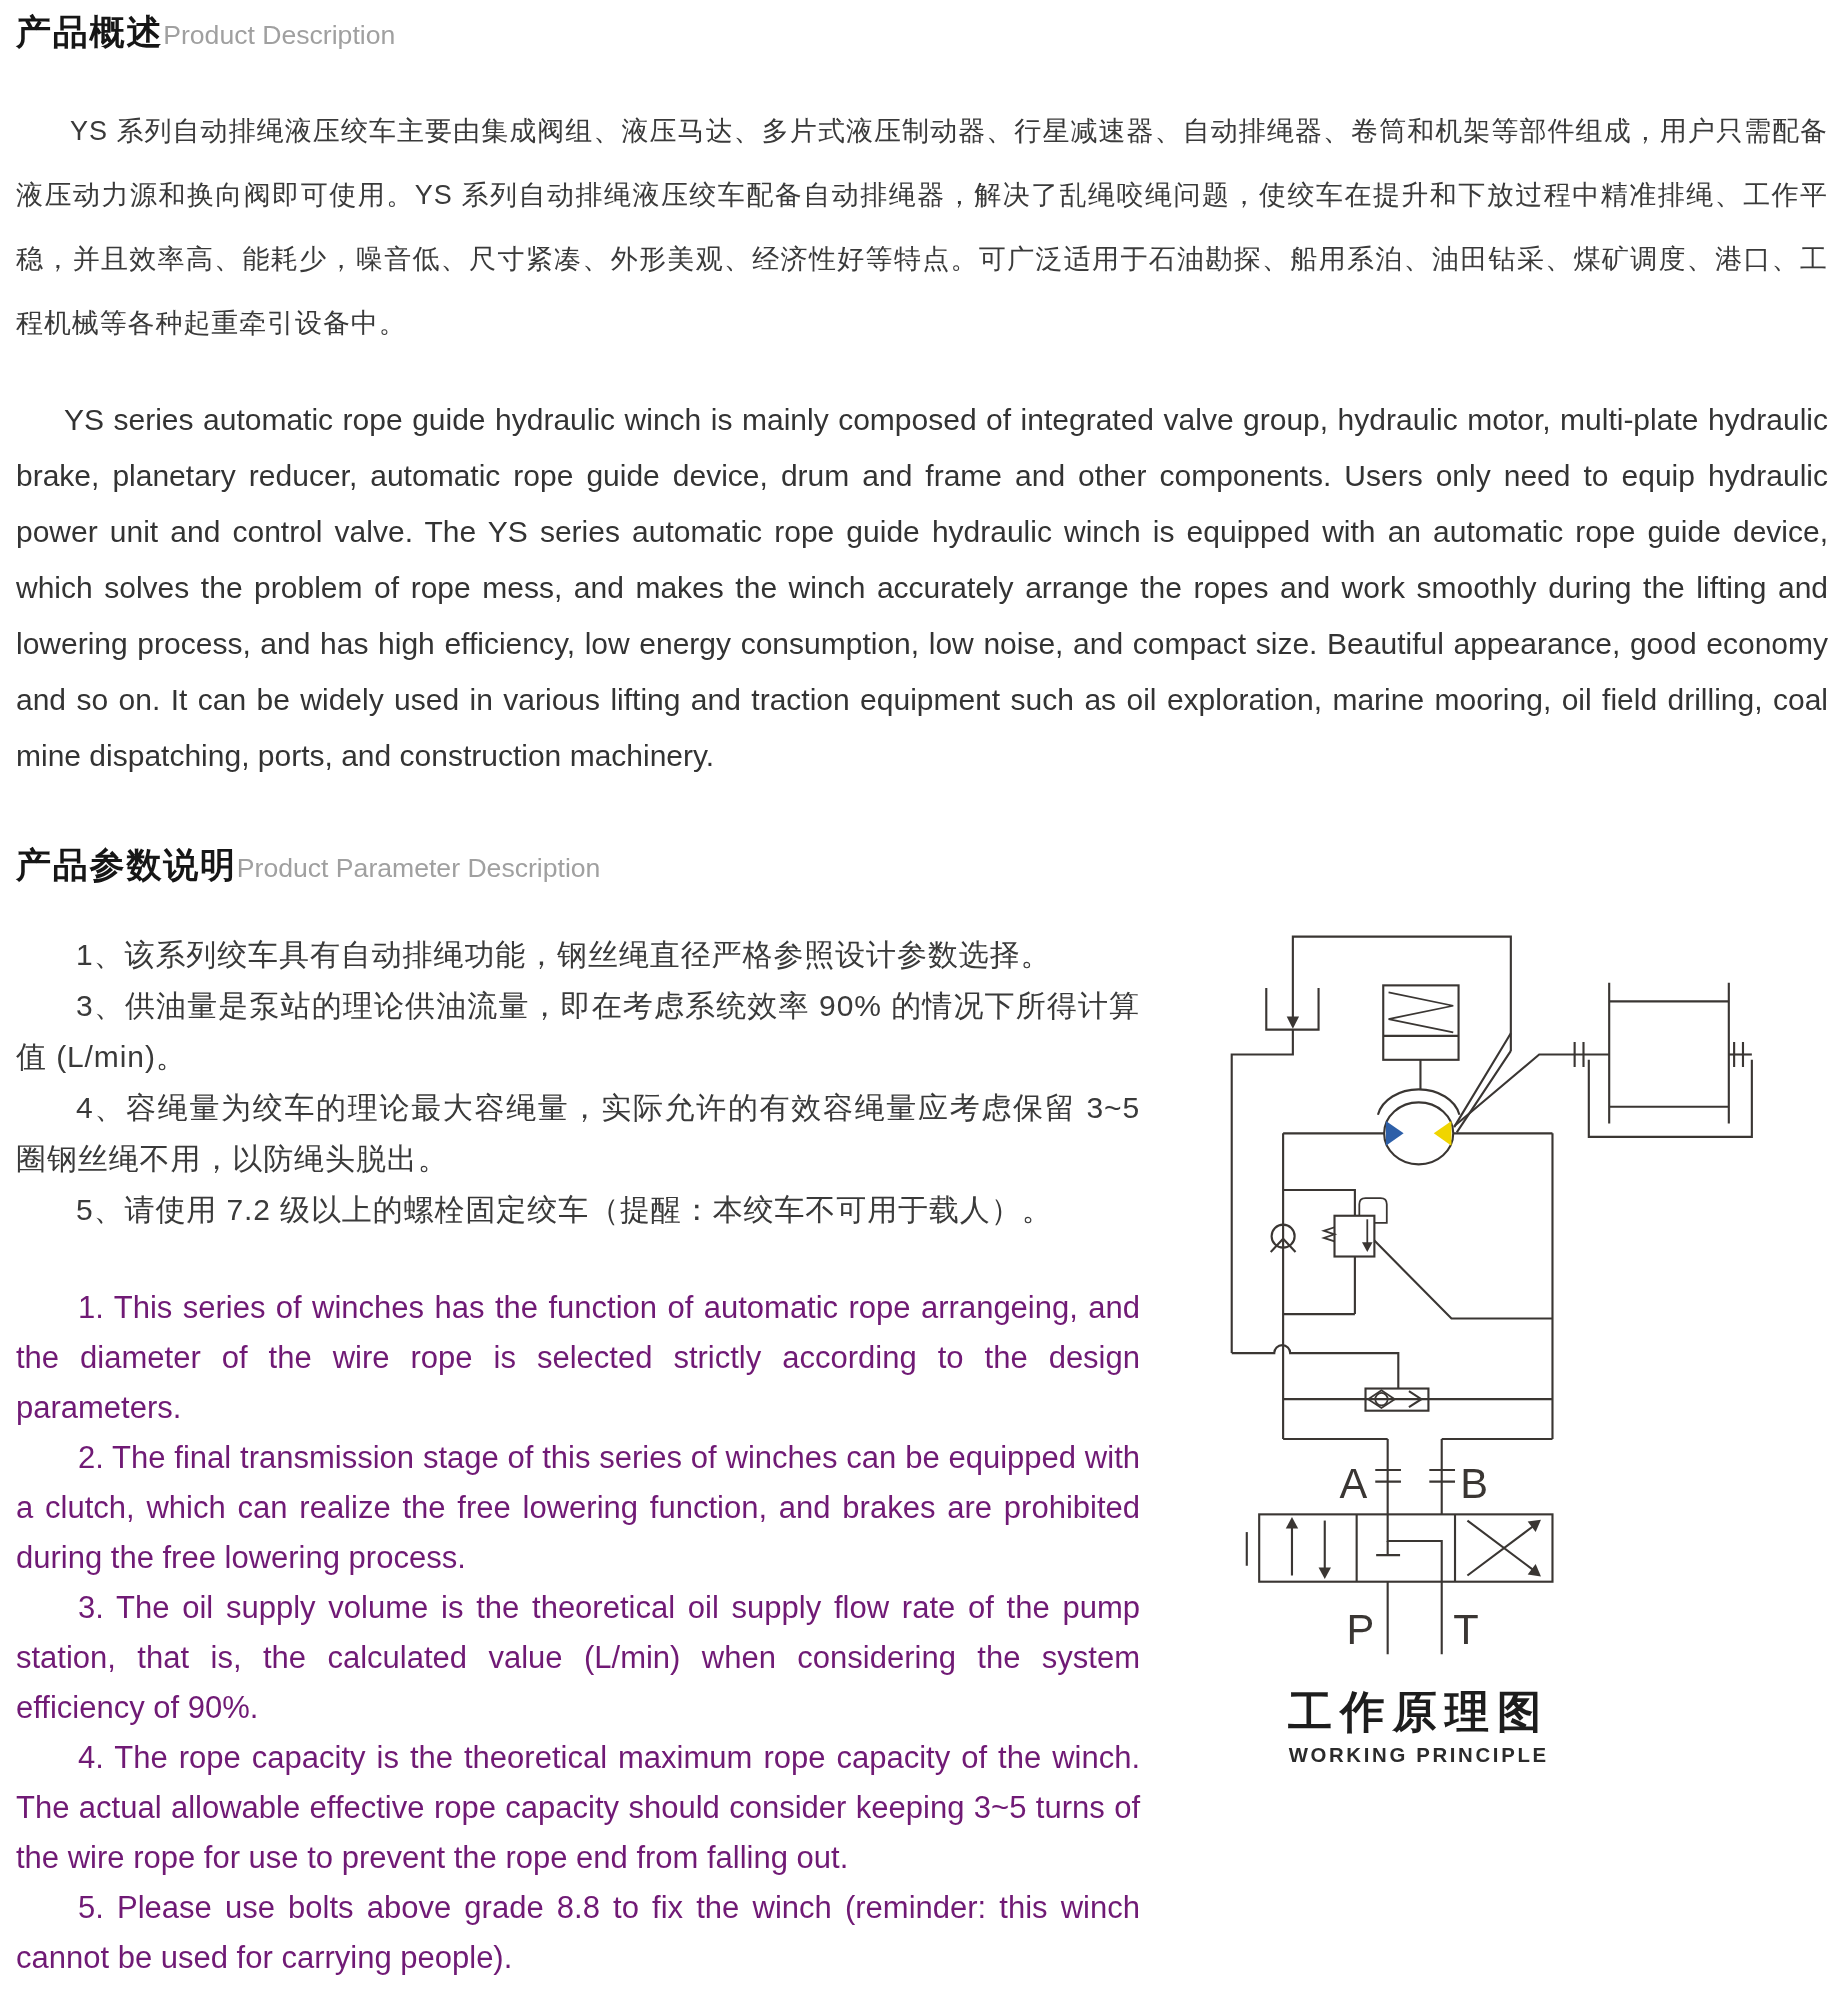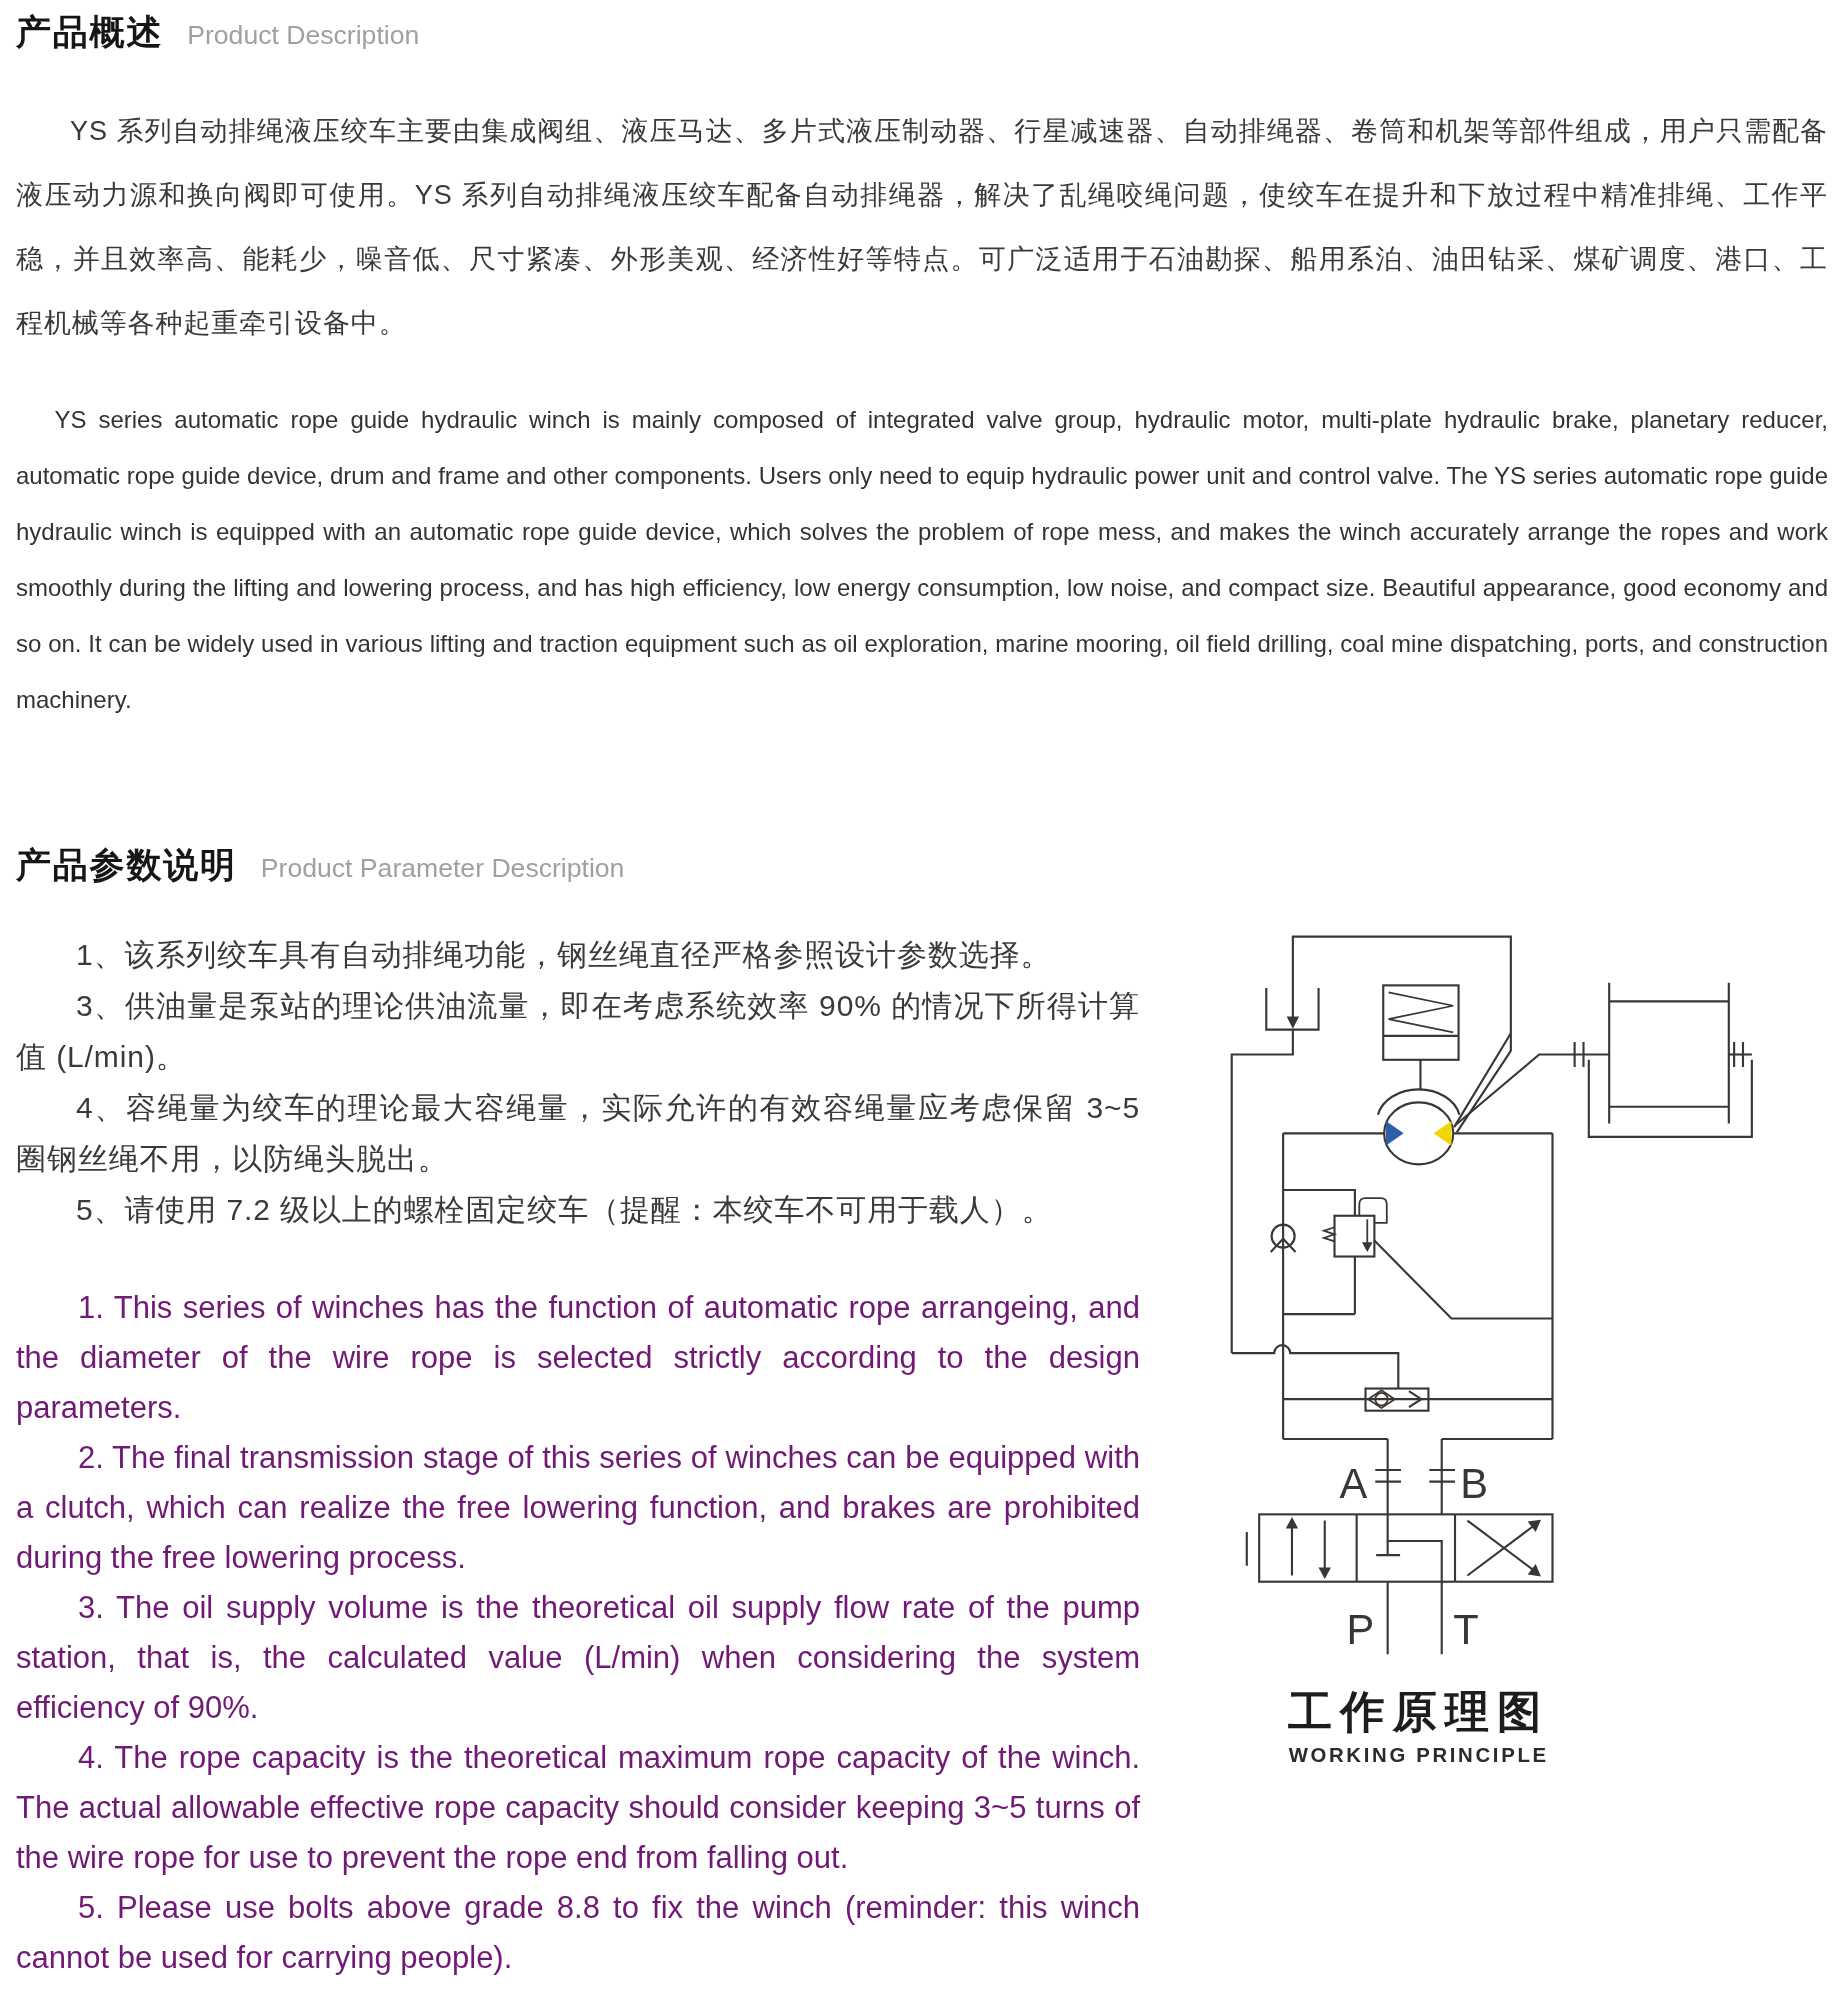--- a/index.html
+++ b/index.html
@@ -12,36 +12,36 @@
     color:#2f2f2f;
     overflow:hidden;
   }
   
   .sec-header{position:absolute;left:16px;white-space:nowrap;}
   .sec-header .cn{
     font-size:35px;font-weight:700;color:#161616;letter-spacing:1.8px;
     font-family:"Liberation Sans", sans-serif;
   }
   .sec-header .en{
-    font-size:26.6px;color:#a0a0a0;margin-left:24px;font-weight:400;
+    font-size:26.6px;color:#a0a0a0;margin-left:0;font-weight:400;
   }
   #header-overview{top:8.9px;}
   #header-parameters{top:842px;}
 
   
   .para{
     position:absolute;left:16px;width:1812px;
     text-align:justify;margin:0;
   }
   #para-cn{
     top:99px;font-size:27px;line-height:64px;color:#3a3a3a;
     text-indent:2em;letter-spacing:0.9px;
   }
   #para-en{
-    top:392px;font-size:24px;line-height:56px;color:#333333;
+    top:392px;font-size:30px;line-height:56px;color:#333333;
     text-indent:1.6em;
   }
 
   
   .lists{position:absolute;left:16px;top:929px;width:1124px;}
   .lists p{margin:0;text-align:justify;text-indent:2em;}
   .cn-list p{font-size:30px;line-height:51px;color:#3a3a3a;letter-spacing:0.9px;}
   .en-list{margin-top:48px;}
   .en-list p{font-size:31px;line-height:50px;color:#701a75;}
 

